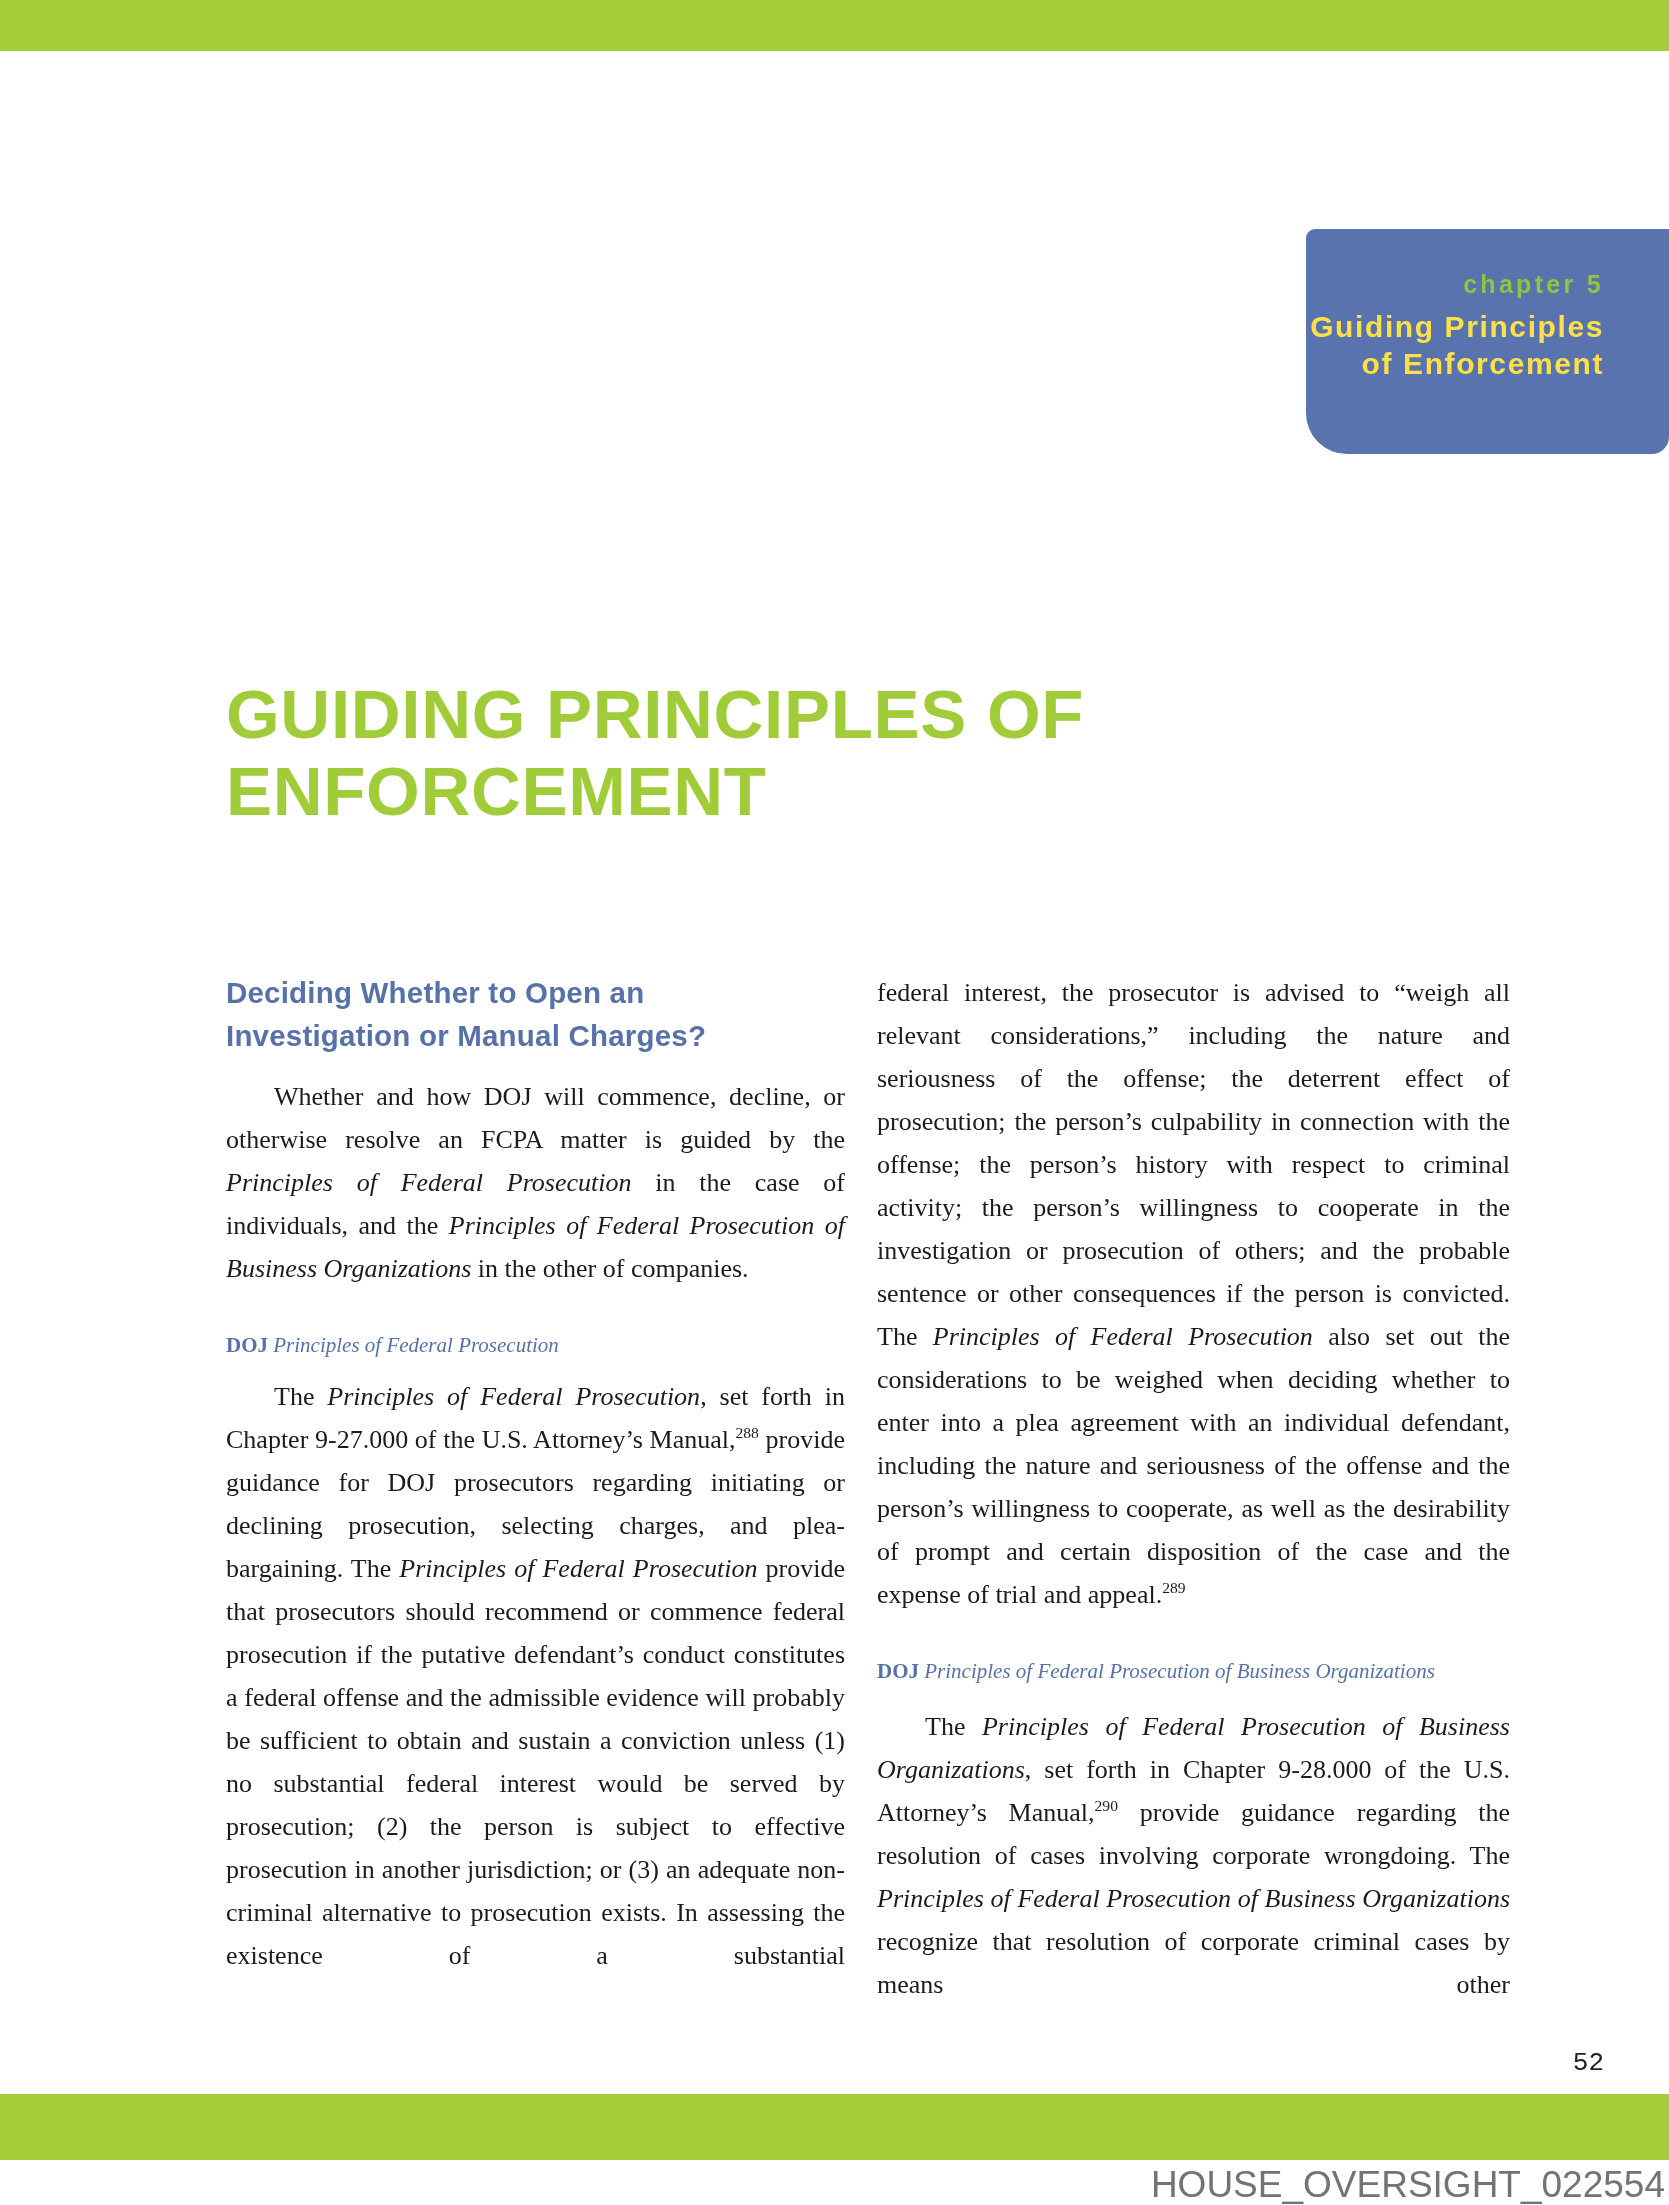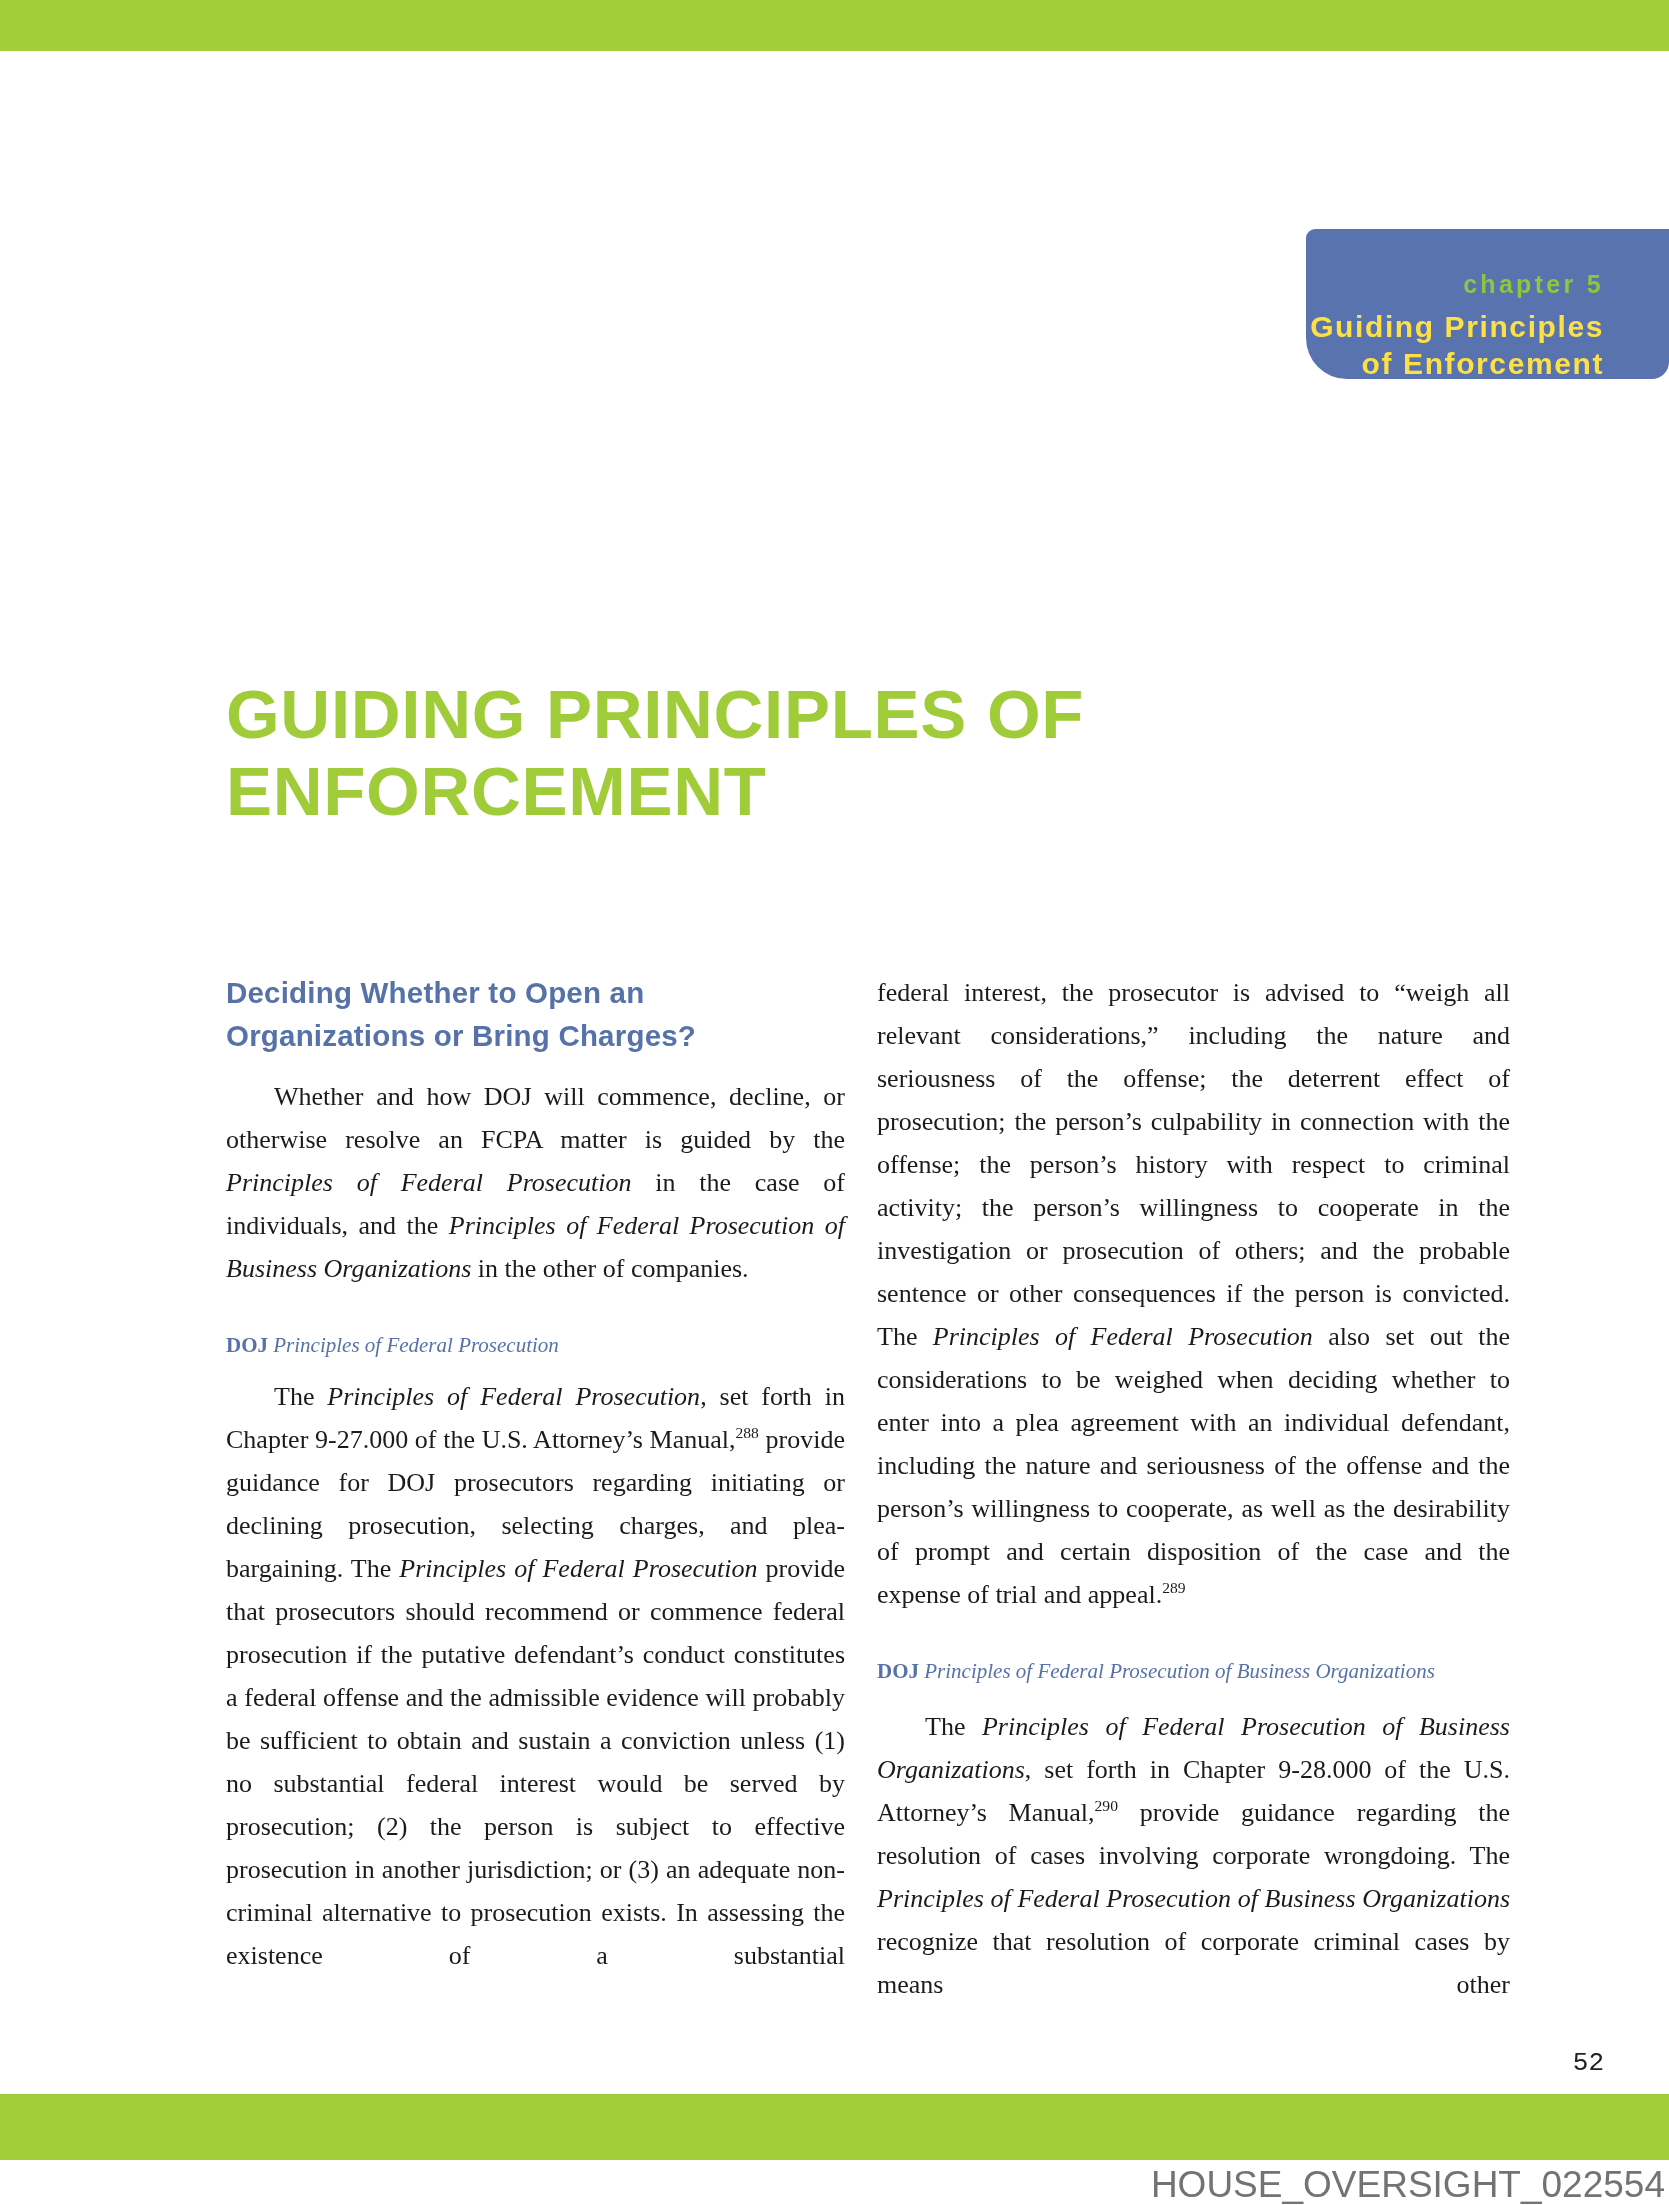--- a/index.html
+++ b/index.html
@@ -16,21 +16,21 @@
   .bar-top{
     position:absolute;left:0;top:0;width:1669px;height:51px;
     background:#a3ce3a;
   }
   .bar-bottom{
     position:absolute;left:0;top:2094px;width:1669px;height:66px;
     background:#a3ce3a;
   }
   
   .tab{
-    position:absolute;left:1306px;top:229px;width:363px;height:150px;
+    position:absolute;left:1306px;top:229px;width:363px;height:225px;
     background:#5873ae;
     border-radius:9.2px 0 17px 41px;
     box-sizing:border-box;
     text-align:right;
     padding:41px 65px 0 0;
   }
   .tab-chapter{
     color:#8ec63f;
     font-size:25px;
     font-weight:700;
@@ -117,21 +117,21 @@
   </div>
 
   <div class="page-title">
     <div>GUIDING PRINCIPLES OF</div>
     <div>ENFORCEMENT</div>
   </div>
 
   <div class="col col-left">
     <div class="sec-heading">
       <div>Deciding Whether to Open an</div>
-      <div>Organizations or Bring Charges?</div>
+      <div>Investigation or Manual Charges?</div>
     </div>
     <p class="body-para indent"><span>Whether and how DOJ will commence, decline, or otherwise resolve an FCPA matter is guided by the </span><span class="it">Principles of Federal Prosecution</span><span> in the case of individuals, and the </span><span class="it">Principles of Federal Prosecution of Business Organizations</span><span> in the other of companies.</span></p>
     <div class="subheading"><span class="bd">DOJ </span><span class="it">Principles of Federal Prosecution</span></div>
     <p class="body-para indent cont-end"><span>The </span><span class="it">Principles of Federal Prosecution</span><span>, set forth in Chapter 9-27.000 of the U.S. Attorney’s Manual,</span><sup>288</sup><span> provide guidance for DOJ prosecutors regarding initiating or declining prosecution, selecting charges, and plea-bargaining. The </span><span class="it">Principles of Federal Prosecution</span><span> provide that prosecutors should recommend or commence federal prosecution if the putative defendant’s conduct constitutes a federal offense and the admissible evidence will probably be sufficient to obtain and sustain a conviction unless (1) no substantial federal interest would be served by prosecution; (2) the person is subject to effective prosecution in another jurisdiction; or (3) an adequate non-criminal alternative to prosecution exists. In assessing the existence of a substantial</span></p>
   </div>
 
   <div class="col col-right">
     <p class="body-para"><span>federal interest, the prosecutor is advised to “weigh all relevant considerations,” including the nature and seriousness of the offense; the deterrent effect of prosecution; the person’s culpability in connection with the offense; the person’s history with respect to criminal activity; the person’s willingness to cooperate in the investigation or prosecution of others; and the probable sentence or other consequences if the person is convicted. The </span><span class="it">Principles of Federal Prosecution</span><span> also set out the considerations to be weighed when deciding whether to enter into a plea agreement with an individual defendant, including the nature and seriousness of the offense and the person’s willingness to cooperate, as well as the desirability of prompt and certain disposition of the case and the expense of trial and appeal.</span><sup>289</sup></p>
     <div class="subheading rc-sub"><span class="bd">DOJ </span><span class="it">Principles of Federal Prosecution of Business Organizations</span></div>
     <p class="body-para indent cont-end"><span>The </span><span class="it">Principles of Federal Prosecution of Business Organizations</span><span>, set forth in Chapter 9-28.000 of the U.S. Attorney’s Manual,</span><sup>290</sup><span> provide guidance regarding the resolution of cases involving corporate wrongdoing. The </span><span class="it">Principles of Federal Prosecution of Business Organizations</span><span> recognize that resolution of corporate criminal cases by means other</span></p>

